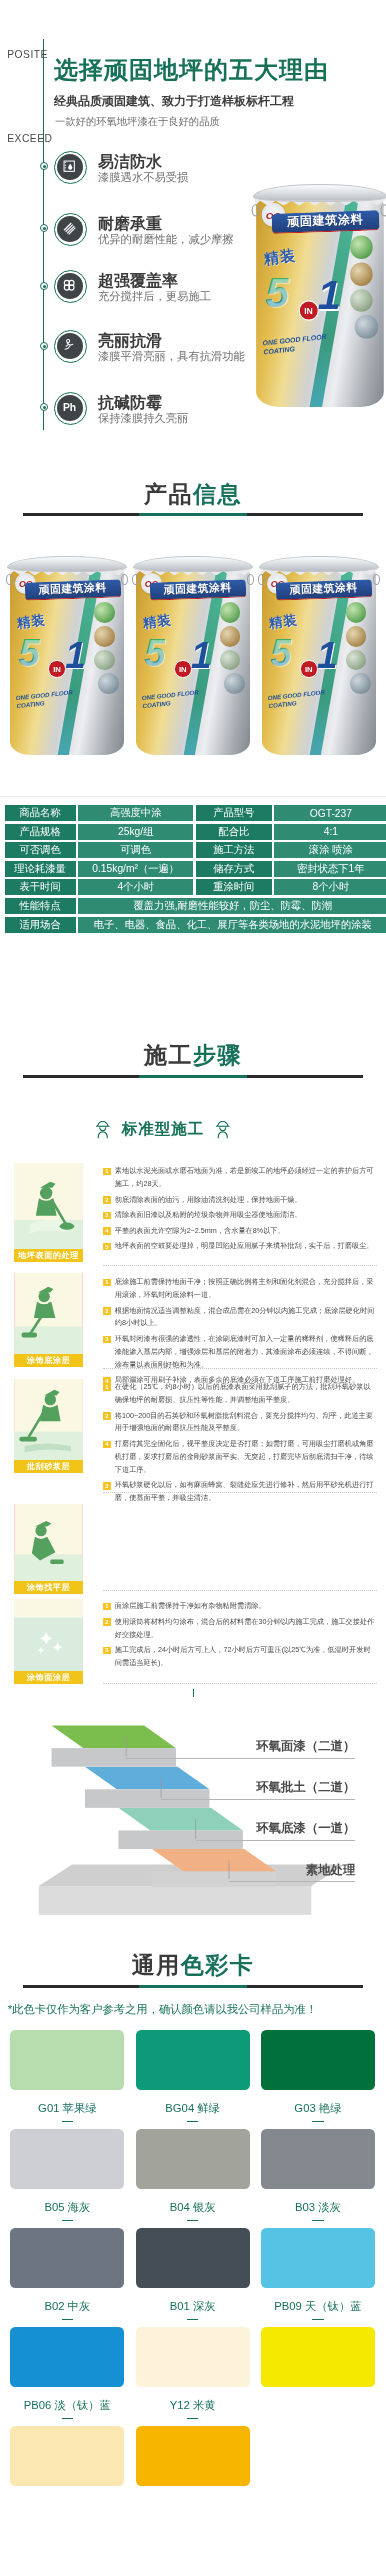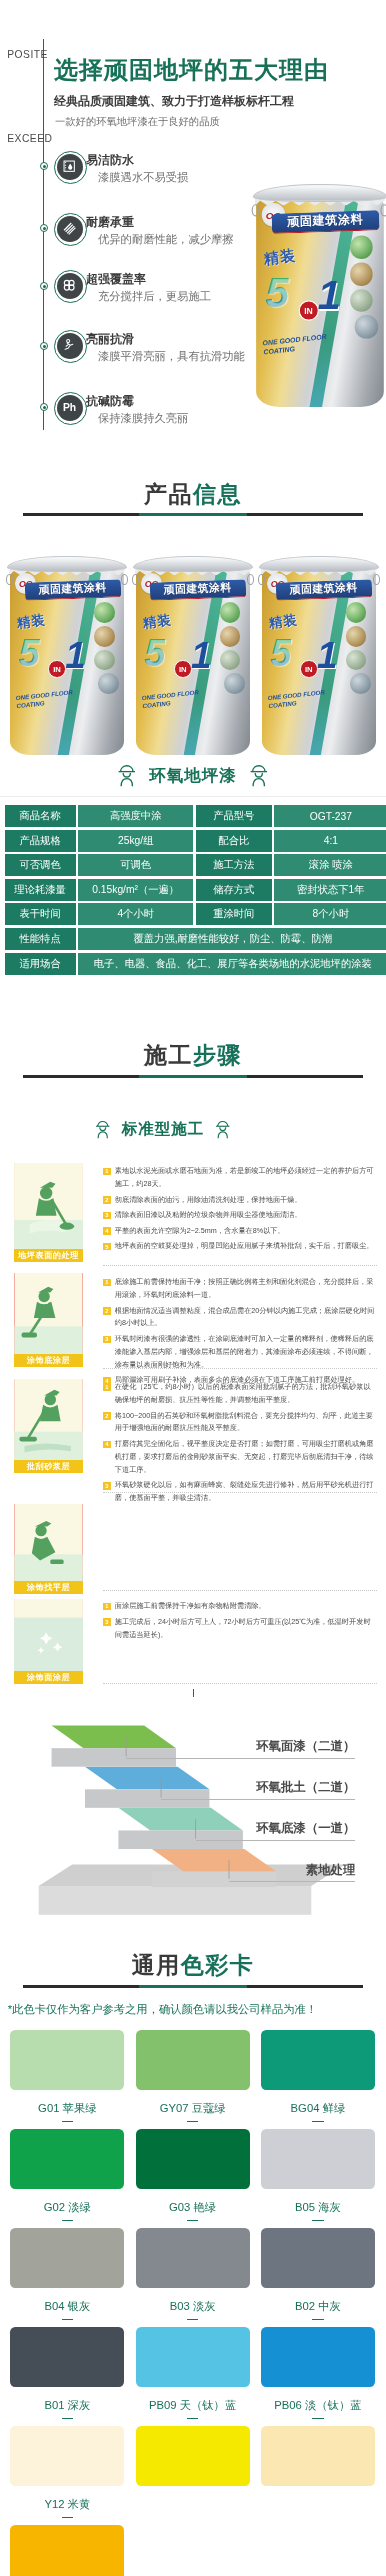--- a/index.html
+++ b/index.html
@@ -17,21 +17,21 @@
   
   .rail { left:43px; top:39px; width:1px; height:391px; background:#1b6b56; }
   .rail-label { left:7.2px; font-size:10.3px; color:#4a4a4a; letter-spacing:0.5px; }
   .hero-title { left:54px; top:54px; font-size:24px; font-weight:bold; color:#177157; letter-spacing:1px; }
   .hero-sub { left:54px; top:93px; font-size:12px; font-weight:bold; color:#3c3c3c; }
   .hero-tag { left:55px; top:115px; font-size:10.3px; color:#6e6e6e; }
   .feat { left:54px; width:206px; height:37px; }
   .feat-ring { position:absolute; left:0; top:0; width:33px; height:33px; border:1px solid #177157; border-radius:50%; }
   .feat-disc { position:absolute; left:2.6px; top:2.6px; width:26px; height:26px; background:#3f4547; border-radius:50%;
     display:flex; align-items:center; justify-content:center; color:#fff; }
-  .feat-t { position:absolute; left:32px; top:1px; font-size:12px; font-weight:bold; color:#3c3c3c; }
+  .feat-t { position:absolute; left:44px; top:1px; font-size:16px; font-weight:bold; color:#3c3c3c; }
   .feat-d { position:absolute; left:44px; top:18.5px; font-size:11.3px; color:#707070; }
   .dot { left:40px; width:8.2px; height:8.2px; background:#fff; border:1px solid #1b6b56; border-radius:50%; }
   .dot i { position:absolute; left:1.5px; top:1.5px; width:3.1px; height:3.1px; background:#1b6b56; border-radius:50%; }
   .ph-txt { font-size:10.3px; font-weight:bold; }
 
   
   .bucket { width:116px; height:199px; }
   .bucket.lg { transform:scale(1.12); transform-origin:top left; }
   .b-lid { position:absolute; left:-2.1px; top:0; right:-2.1px; height:15.5px; border-radius:50% 50% 40% 40%/80% 80% 30% 30%;
     background:linear-gradient(#fbfcfd,#d3d7db 60%,#b9bec4); border:0.5px solid #c2c6ca; z-index:3; }
@@ -65,28 +65,28 @@
   .b-dots i:nth-child(3){ background:radial-gradient(circle at 35% 35%,#d9e4d3,#8aa383 70%,#5c7256); }
   .b-dots i:nth-child(4){ background:radial-gradient(circle at 35% 35%,#cfd8de,#7c909c 70%,#4e606b); margin-left:4.1px; }
   .b-handle { position:absolute; top:17.5px; width:7.2px; height:11.3px; border:1.5px solid #9aa0a6; border-radius:50%; z-index:4; }
   .b-handle.l { left:-3.1px; } .b-handle.r { right:-3.1px; }
 
   
   .subhead { width:386px; display:flex; align-items:center; justify-content:center; gap:11.3px; }
   .subhead span { font-size:16.5px; font-weight:bold; color:#177157; letter-spacing:1px; }
   .hairline { left:0; right:0; height:0.5px; background:#ececec; }
   .ptable { left:4.6px; top:805px; display:grid; grid-template-columns:71px 115px 76px 113px; gap:2.6px; }
-  .ptable div { height:22px; display:flex; align-items:center; justify-content:center; color:#fff; font-size:10.3px; text-align:center; }
+  .ptable div { height:16px; display:flex; align-items:center; justify-content:center; color:#fff; font-size:10.3px; text-align:center; }
   .ptable .lab { background:#1e7b63; } .ptable .val { background:#2f8c72; }
   .ptable .wide { grid-column:2 / 5; }
 
   
   .step-sub { width:326px; display:flex; align-items:center; justify-content:center; gap:10px; }
   .step-sub span { font-size:15.5px; font-weight:bold; color:#177157; letter-spacing:1px; }
-  .illus { left:14px; width:69px; background:#ef4444; }
+  .illus { left:14px; width:69px; background:#fca5a5; }
   .illus svg { display:block; }
   .ybar { height:13.4px; background:#f2c318; color:#fff; font-size:8.2px; font-weight:bold;
     display:flex; align-items:center; justify-content:center; letter-spacing:0.5px; }
   .items { left:103px; width:274px; }
   .item { display:flex; margin-bottom:2.6px; }
   .item .num { flex:0 0 7.7px; height:7.7px; margin:2.6px 4.1px 0 0; background:#f5c422; color:#fff;
     font-size:5.7px; font-weight:bold; display:flex; align-items:center; justify-content:center; }
   .item .txt { font-size:7.2px; color:#4a4a4a; line-height:1.8; }
   .dotline { left:103px; right:9.3px; border-top:1px dotted #c9c9c9; }
   .tick { left:193px; width:1px; height:8.2px; background:#177157; }
@@ -295,39 +295,20 @@
         <div class="b-dots">
             <i></i>
             <i></i>
             <i></i>
             <i></i>
           </div>
       </div>
     </div>
   </div>
 
-  <div class="abs subhead" style="top:764px">
-    <svg width="21.6" height="24" viewBox="0 0 42 46">
-        <g fill="none" stroke="#177157" stroke-width="2.6">
-          <path d="M9 14 a12 11 0 0 1 24 0"></path>
-          <line x1="5" y1="14.5" x2="37" y2="14.5"></line>
-          <path d="M14 17 c0 5 3 8 7 8 s7-3 7-8"></path>
-          <path d="M10 43 c0-10 4-15 11-15 s11 5 11 15"></path>
-        </g>
-      </svg>
-    <span>环氧地坪漆</span>
-    <svg width="21.6" height="24" viewBox="0 0 42 46">
-        <g fill="none" stroke="#177157" stroke-width="2.6">
-          <path d="M9 14 a12 11 0 0 1 24 0"></path>
-          <line x1="5" y1="14.5" x2="37" y2="14.5"></line>
-          <path d="M14 17 c0 5 3 8 7 8 s7-3 7-8"></path>
-          <path d="M10 43 c0-10 4-15 11-15 s11 5 11 15"></path>
-        </g>
-      </svg>
-  </div>
   <div class="abs hairline" style="top:796px"></div>
 
   <div class="abs ptable">
     <div class="lab">商品名称</div>
     <div class="val">高强度中涂</div>
     <div class="lab">产品型号</div>
     <div class="val">OGT-237</div>
     <div class="lab">产品规格</div>
     <div class="val">25kg/组</div>
     <div class="lab">配合比</div>
@@ -501,20 +482,24 @@
         </g>
       </svg>
     <div class="ybar">涂饰面涂层</div>
   </div>
   <div class="abs items" style="top:1600px">
     <div class="item">
         <span class="num">1</span>
         <span class="txt">面涂层施工前需保持干净如有杂物粘附需清除。</span>
       </div>
     <div class="item">
+        <span class="num">2</span>
+        <span class="txt">使用滚筒将材料均匀涂布，混合后的材料需在30分钟以内施工完成，施工交接处作好交接处理。</span>
+      </div>
+    <div class="item">
         <span class="num">3</span>
         <span class="txt">施工完成后，24小时后方可上人，72小时后方可重压(以25℃为准，低温时开发时间需适当延长)。</span>
       </div>
   </div>
   <div class="abs dotline" style="top:1683px"></div>
   <div class="abs tick" style="top:1689px"></div>
 
   <div class="abs" style="left:23px; top:1706px; width:340px; height:216px;">
     <svg width="340" height="216" viewBox="0 0 660 420">
       <polygon points="30,350 560,350 625,308 95,308" fill="#cfcfcf"></polygon>
@@ -548,35 +533,25 @@
   <div class="abs divider" style="top:1985px"></div>
   <div class="abs note" style="top:2002px">*此色卡仅作为客户参考之用，确认颜色请以我公司样品为准！</div>
 
   <div class="abs cgrid">
     <div class="sw">
         <div class="sw-box" style="background: rgb(183, 220, 174);"></div>
         <div class="sw-name">G01 苹果绿</div>
         <div class="sw-dash"></div>
       </div>
     <div class="sw">
-        <div class="sw-box" style="background: rgb(131, 193, 108);"></div>
-        <div class="sw-name">GY07 豆蔻绿</div>
-        <div class="sw-dash"></div>
-      </div>
-    <div class="sw">
         <div class="sw-box" style="background: rgb(12, 154, 120);"></div>
         <div class="sw-name">BG04 鲜绿</div>
         <div class="sw-dash"></div>
       </div>
     <div class="sw">
-        <div class="sw-box" style="background: rgb(15, 162, 75);"></div>
-        <div class="sw-name">G02 淡绿</div>
-        <div class="sw-dash"></div>
-      </div>
-    <div class="sw">
         <div class="sw-box" style="background: rgb(1, 112, 59);"></div>
         <div class="sw-name">G03 艳绿</div>
         <div class="sw-dash"></div>
       </div>
     <div class="sw">
         <div class="sw-box" style="background: rgb(205, 207, 212);"></div>
         <div class="sw-name">B05 海灰</div>
         <div class="sw-dash"></div>
       </div>
     <div class="sw">

